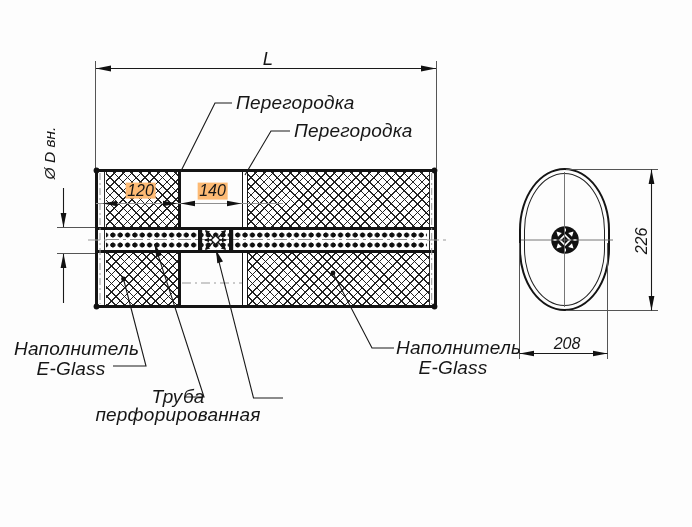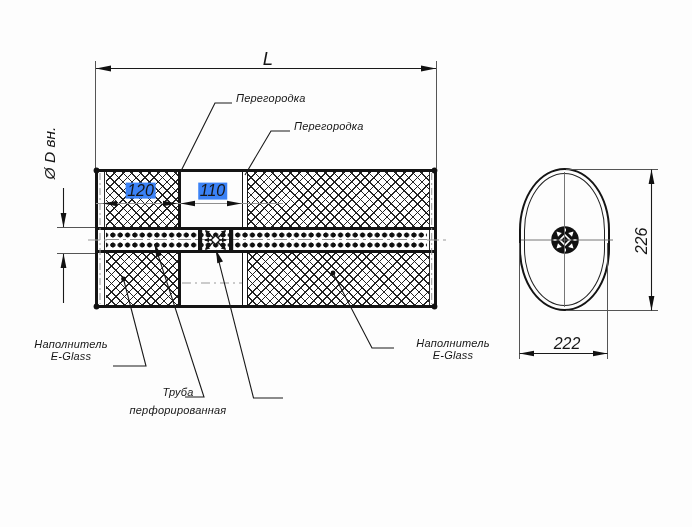--- a/index.html
+++ b/index.html
@@ -25,25 +25,25 @@
     background-size:7.35px 10px, auto 1.2px;
     background-position:3.2px 0, 0 9.4px;
     background-repeat:repeat, repeat-x;
   }
   .dbl-part{border-left:1.8px solid #141414;border-right:1.8px solid #141414;box-sizing:border-box;background:#fff;}
   
   .oval-outer{border:2.2px solid #141414;border-radius:47px/64px;box-sizing:border-box;background:#fdfdfd;}
   .oval-inner{border:1.3px solid #222;border-radius:41px/58px;box-sizing:border-box;}
   
   .lbl{font-style:italic;white-space:nowrap;line-height:1.05;}
-  .callout{font-size:11px;letter-spacing:.2px;}
+  .callout{font-size:19px;letter-spacing:.2px;}
   .dim-num{font-size:16px;}
   .center-origin{transform:translate(-50%,-50%);}
   .rot90{transform:translate(-50%,-50%) rotate(-90deg);}
-  .whitebg{background:#3b82f6;padding:0 2px;}
+  .whitebg{background:#fdba74;padding:0 2px;}
   svg{display:block;}
 </style>
 </head>
 <body>
 
 <div id="stage">
 
   <div class="abs hatch" style="left:106px;top:172px;width:71.5px;height:55px;"></div>
   <div class="abs hatch" style="left:247px;top:172px;width:182px;height:55px;"></div>
   <div class="abs hatch" style="left:106px;top:253px;width:71.5px;height:52px;"></div>
@@ -181,35 +181,35 @@
     </g>
   </svg>
 
   <div class="abs lbl" style="left:268px;top:59px;font-size:18.5px;">
       <span class="abs lbl center-origin">L</span>
     </div>
 
   <div class="abs lbl rot90" style="left:50px;top:153px;font-size:15.5px;">Ø D вн.</div>
 
   <div class="abs lbl dim-num center-origin whitebg" style="left:140.5px;top:190.5px;">120</div>
-  <div class="abs lbl dim-num center-origin whitebg" style="left:212.5px;top:191px;">110</div>
+  <div class="abs lbl dim-num center-origin whitebg" style="left:212.5px;top:191px;">140</div>
 
   <div class="abs lbl callout" style="left:236px;top:93px;">Перегородка</div>
   <div class="abs lbl callout" style="left:294px;top:121px;">Перегородка</div>
 
   <div class="abs lbl callout" style="left:14px;top:339px;width:114px;text-align:center;">
     <div>Наполнитель</div>
     <div>E-Glass</div>
   </div>
 
   <div class="abs lbl callout" style="left:396px;top:338px;width:114px;text-align:center;">
     <div>Наполнитель</div>
     <div>E-Glass</div>
   </div>
 
   <div class="abs lbl callout" style="left:178px;top:387px;transform:translateX(-50%);">Труба</div>
   <div class="abs lbl callout" style="left:178px;top:405px;transform:translateX(-50%);">перфорированная</div>
 
 
   <div class="abs lbl dim-num rot90" style="left:642px;top:241px;">226</div>
-  <div class="abs lbl dim-num center-origin" style="left:567px;top:344px;">222</div>
+  <div class="abs lbl dim-num center-origin" style="left:567px;top:344px;">208</div>
 
 </div>
 
 </body></html>

